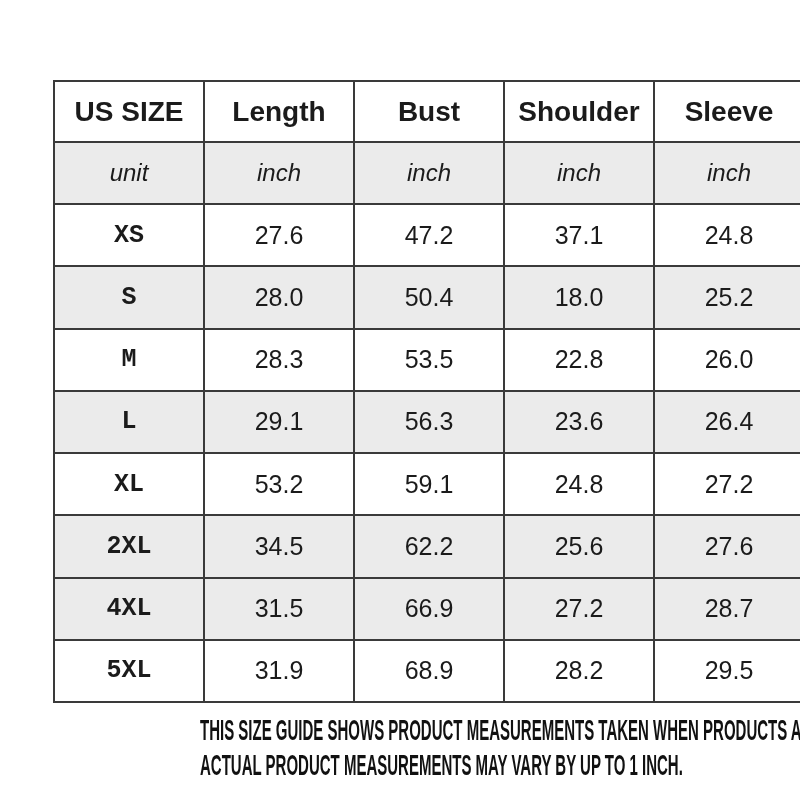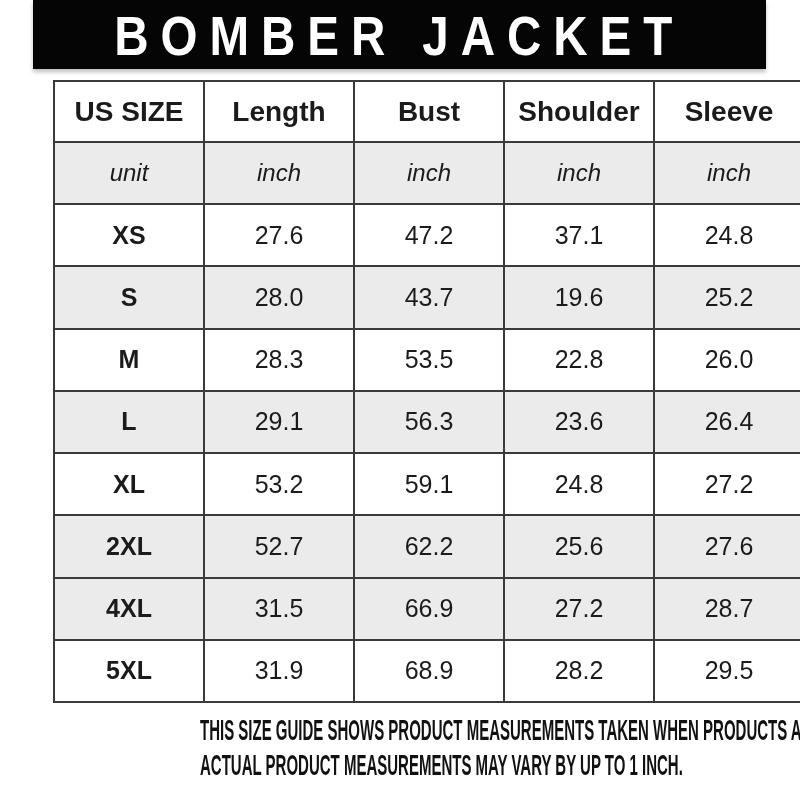--- a/index.html
+++ b/index.html
@@ -65,21 +65,21 @@
   .size-table tbody tr { height: 56px; }
   .size-table th {
     font-size: 28px;
     font-weight: bold;
   }
   .size-table td { font-size: 25px; }
   .size-table tr.unit-row td {
     font-style: italic;
     font-size: 24px;
   }
-  .size-table td.size-label { font-weight: bold; }
+  .size-table td.size-label { font-weight: bold; font-family: Liberation Mono, monospace; }
   .size-table tr.shade { background: #ebebeb; }
 
   
   .footer-note {
     position: absolute;
     left: 0;
     top: 712px;
     width: 800px;
     text-align: center;
     color: #111111;
@@ -91,23 +91,20 @@
     white-space: nowrap;
     transform: scale(0.5, 1);
     transform-origin: center center;
   }
 </style>
 </head>
 <body>
 
 <div class="page">
 
-  <div class="banner">
-    <div class="banner-title">BOMBER JACKET</div>
-  </div>
 
   <table class="size-table">
     <thead>
       <tr>
           <th>US SIZE</th>
           <th>Length</th>
           <th>Bust</th>
           <th>Shoulder</th>
           <th>Sleeve</th>
         </tr>
@@ -123,22 +120,22 @@
         <tr class="">
           <td class="size-label">XS</td>
           <td>27.6</td>
           <td>47.2</td>
           <td>37.1</td>
           <td>24.8</td>
         </tr>
         <tr class="shade">
           <td class="size-label">S</td>
           <td>28.0</td>
-          <td>43.7</td>
-          <td>19.6</td>
+          <td>50.4</td>
+          <td>18.0</td>
           <td>25.2</td>
         </tr>
         <tr class="">
           <td class="size-label">M</td>
           <td>28.3</td>
           <td>53.5</td>
           <td>22.8</td>
           <td>26.0</td>
         </tr>
         <tr class="shade">
@@ -150,21 +147,21 @@
         </tr>
         <tr class="">
           <td class="size-label">XL</td>
           <td>53.2</td>
           <td>59.1</td>
           <td>24.8</td>
           <td>27.2</td>
         </tr>
         <tr class="shade">
           <td class="size-label">2XL</td>
-          <td>52.7</td>
+          <td>34.5</td>
           <td>62.2</td>
           <td>25.6</td>
           <td>27.6</td>
         </tr>
         <tr class="shade">
           <td class="size-label">4XL</td>
           <td>31.5</td>
           <td>66.9</td>
           <td>27.2</td>
           <td>28.7</td>

